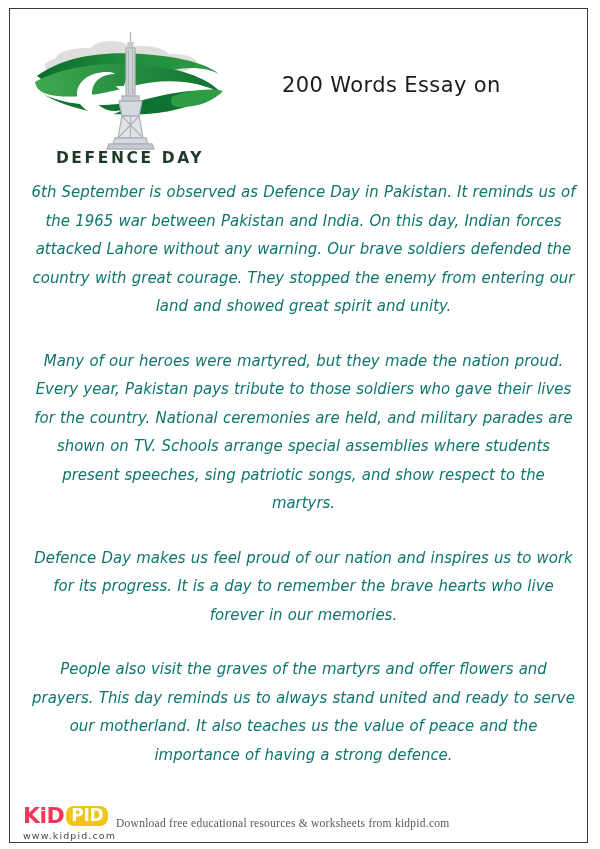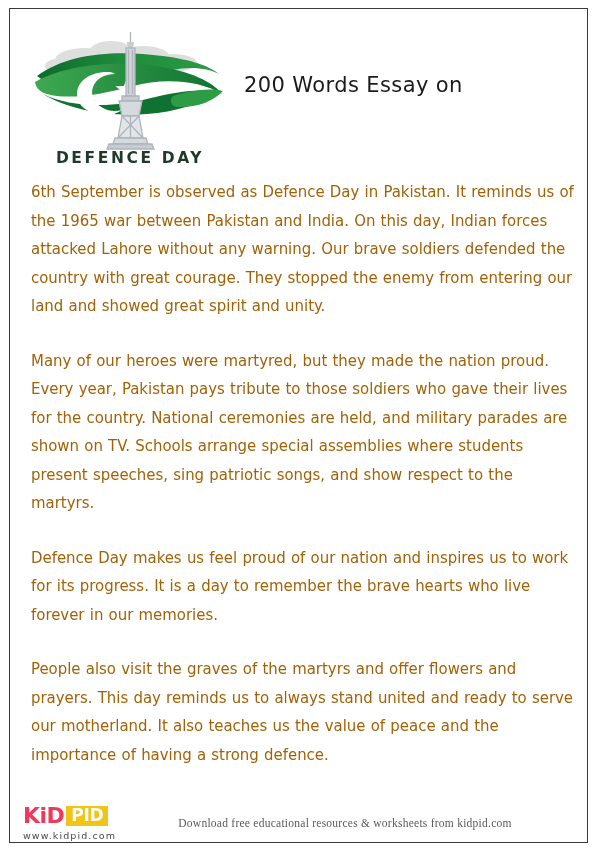--- a/index.html
+++ b/index.html
@@ -52,20 +52,21 @@
     position: relative;
     flex: 0 0 auto;
     margin-left: 14px;
   }
   .brand-logo svg { display: block; }
 
   .header-titles {
     flex: 1 1 auto;
     padding-left: 6px;
     padding-bottom: 6px;
+    margin-left: 38px;
   }
   .title-kicker {
     font-family: "DejaVu Sans", sans-serif;
     font-size: 21px;
     color: #1b1b1b;
     letter-spacing: .4px;
     line-height: 1.1;
     margin-bottom: 3px;
     white-space: nowrap;
   }
@@ -84,24 +85,25 @@
     position: absolute;
     left: 31px;
     top: 178px;
     width: 545px;
   }
   .essay p {
     margin: 0 0 26px 0;
     font-family: "DejaVu Sans Condensed", "DejaVu Sans", sans-serif;
     font-size: 16.6px;
     line-height: 28.5px;
-    color: #a16207;
-    text-align: left;
+    color: #0f766e;
+    text-align: center;
     letter-spacing: 0px;
     word-spacing: 0.5px;
+    font-style: italic;
   }
   .essay p:last-child { margin-bottom: 0; }
 
   
   .footer {
     position: absolute;
     left: 9px;
     bottom: 0;
     width: 579px;
     height: 52px;
@@ -124,36 +126,36 @@
     font-size: 22px;
     color: #F2385A;
     letter-spacing: -0.5px;
   }
   .kidpid-pid {
     font-family: "DejaVu Sans", sans-serif;
     font-weight: bold;
     font-size: 17px;
     color: #ffffff;
     background: #F0C419;
-    border-radius: 0;
+    border-radius: 8px;
     padding: 1px 5px 2px 5px;
     margin-left: 2px;
     letter-spacing: -0.3px;
   }
   .kidpid-url {
     font-family: "DejaVu Sans", sans-serif;
     font-size: 9.5px;
     color: #4a4a4a;
     letter-spacing: 1.1px;
     margin-top: 3px;
     text-align: right;
   }
   .footer-note {
     flex: 1 1 auto;
-    text-align: center;
+    text-align: left;
     padding-right: 14px;
     font-family: "Liberation Serif", "DejaVu Serif", serif;
     font-size: 11.5px;
     color: #595959;
     letter-spacing: .25px;
   }
 </style>
 </head>
 <body>
 

